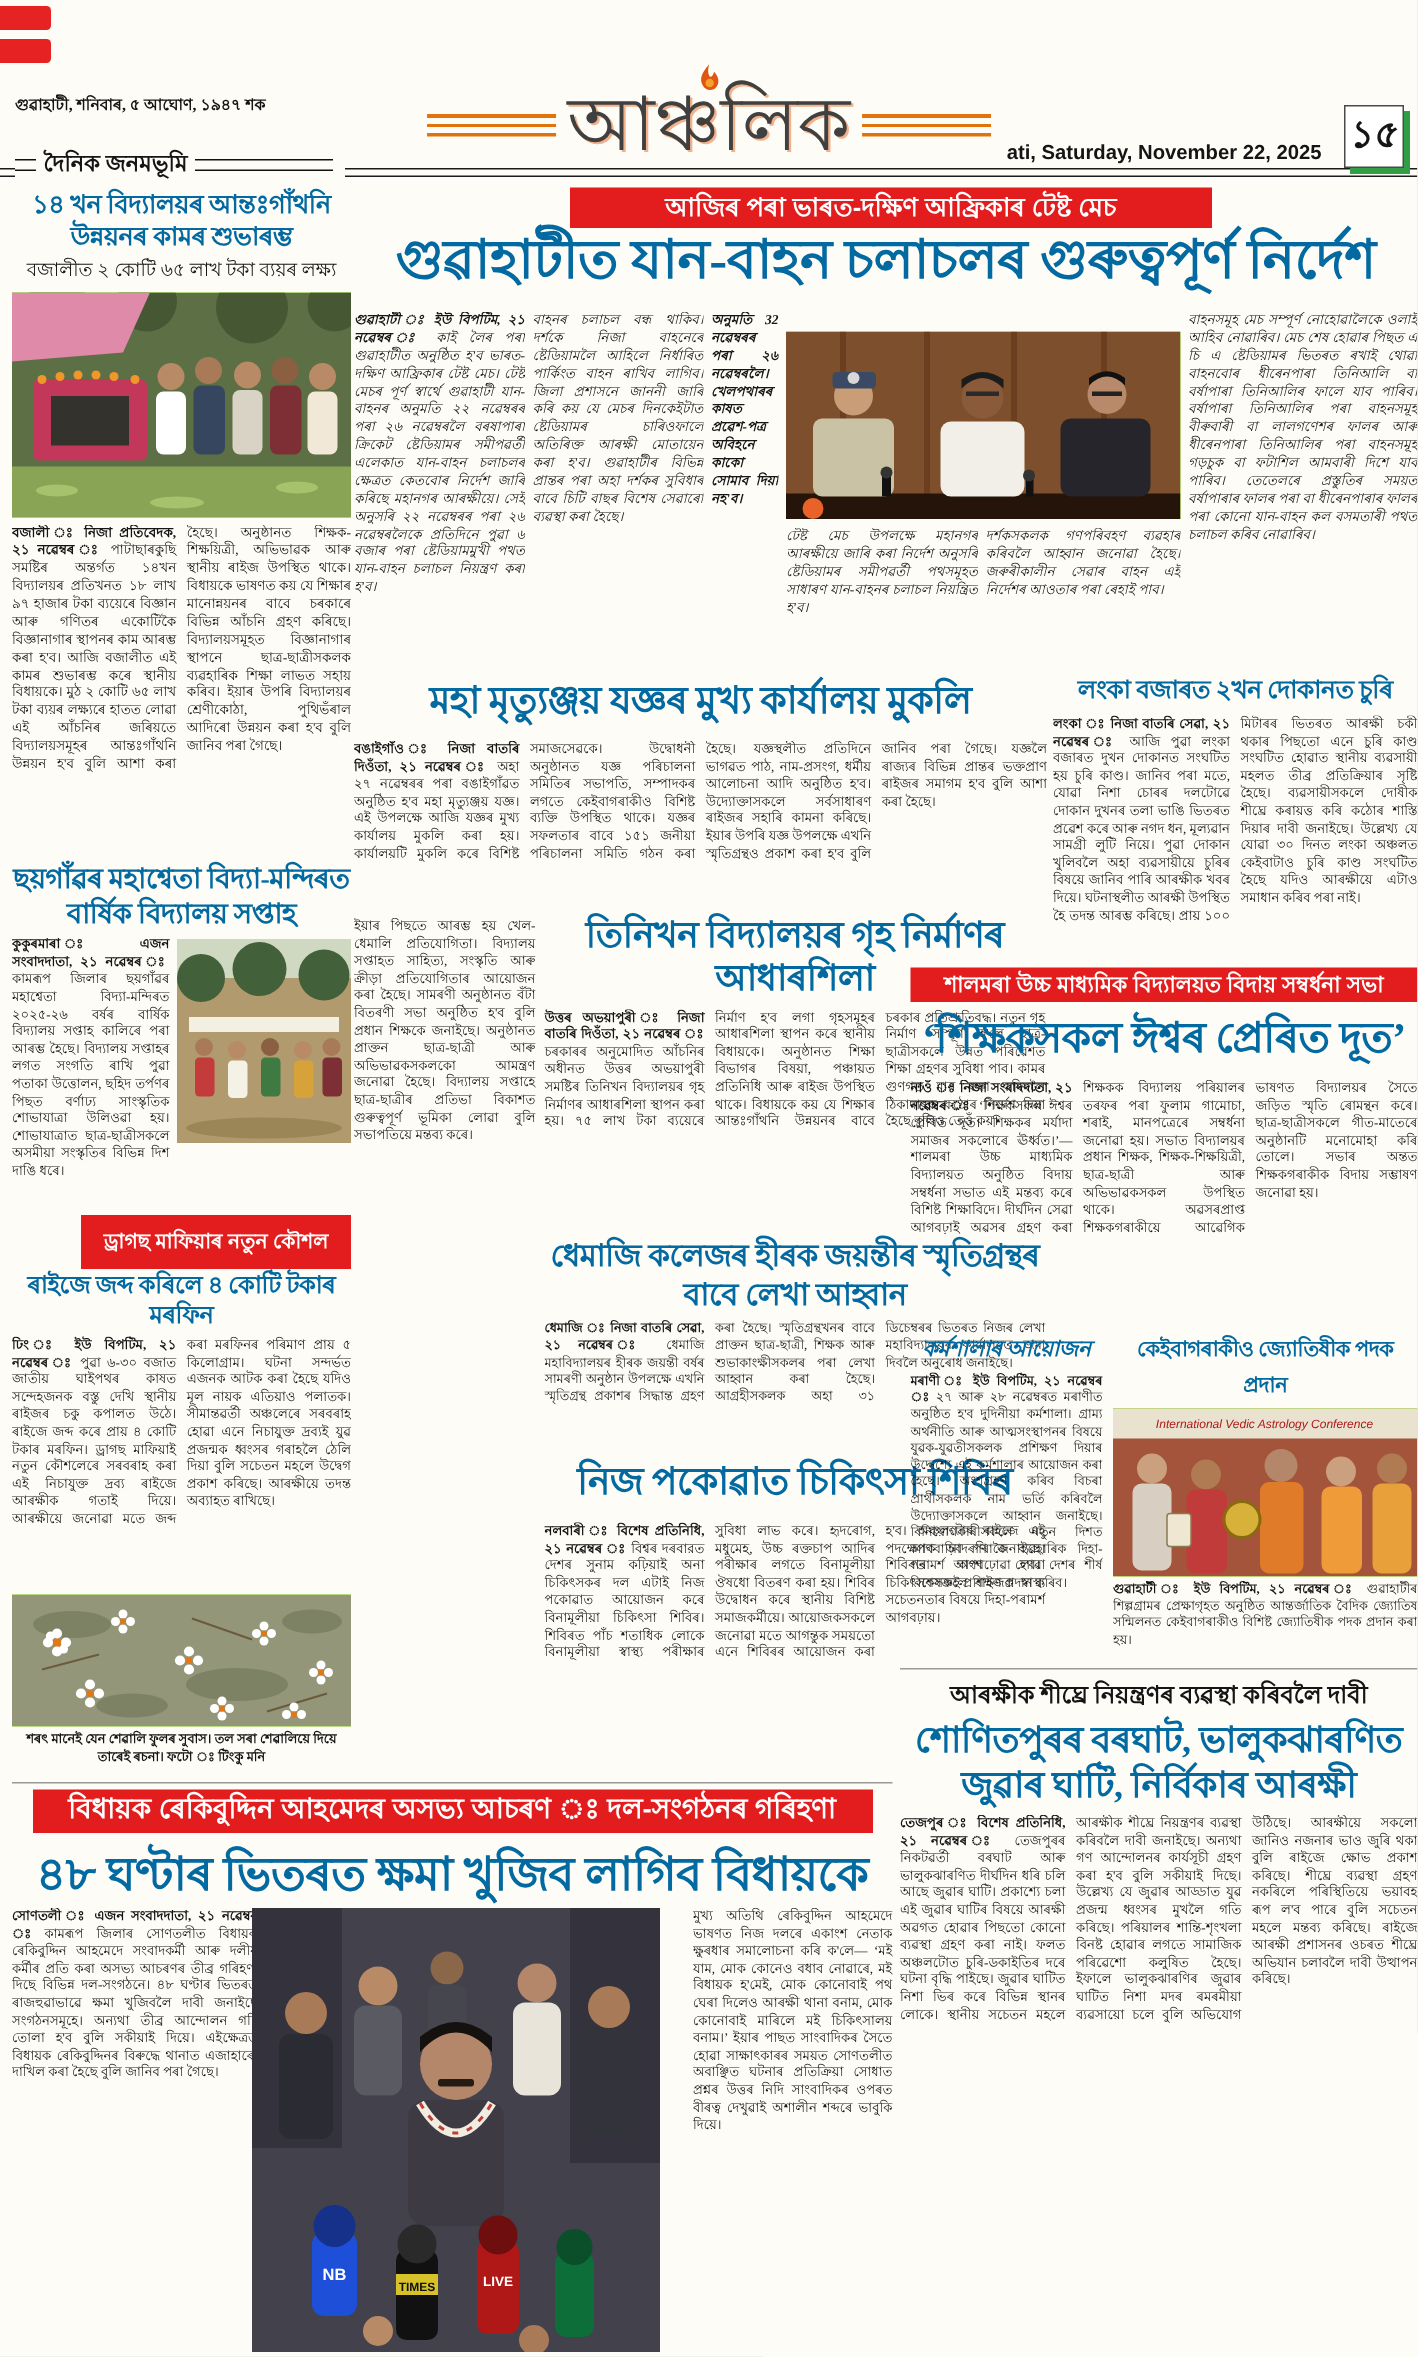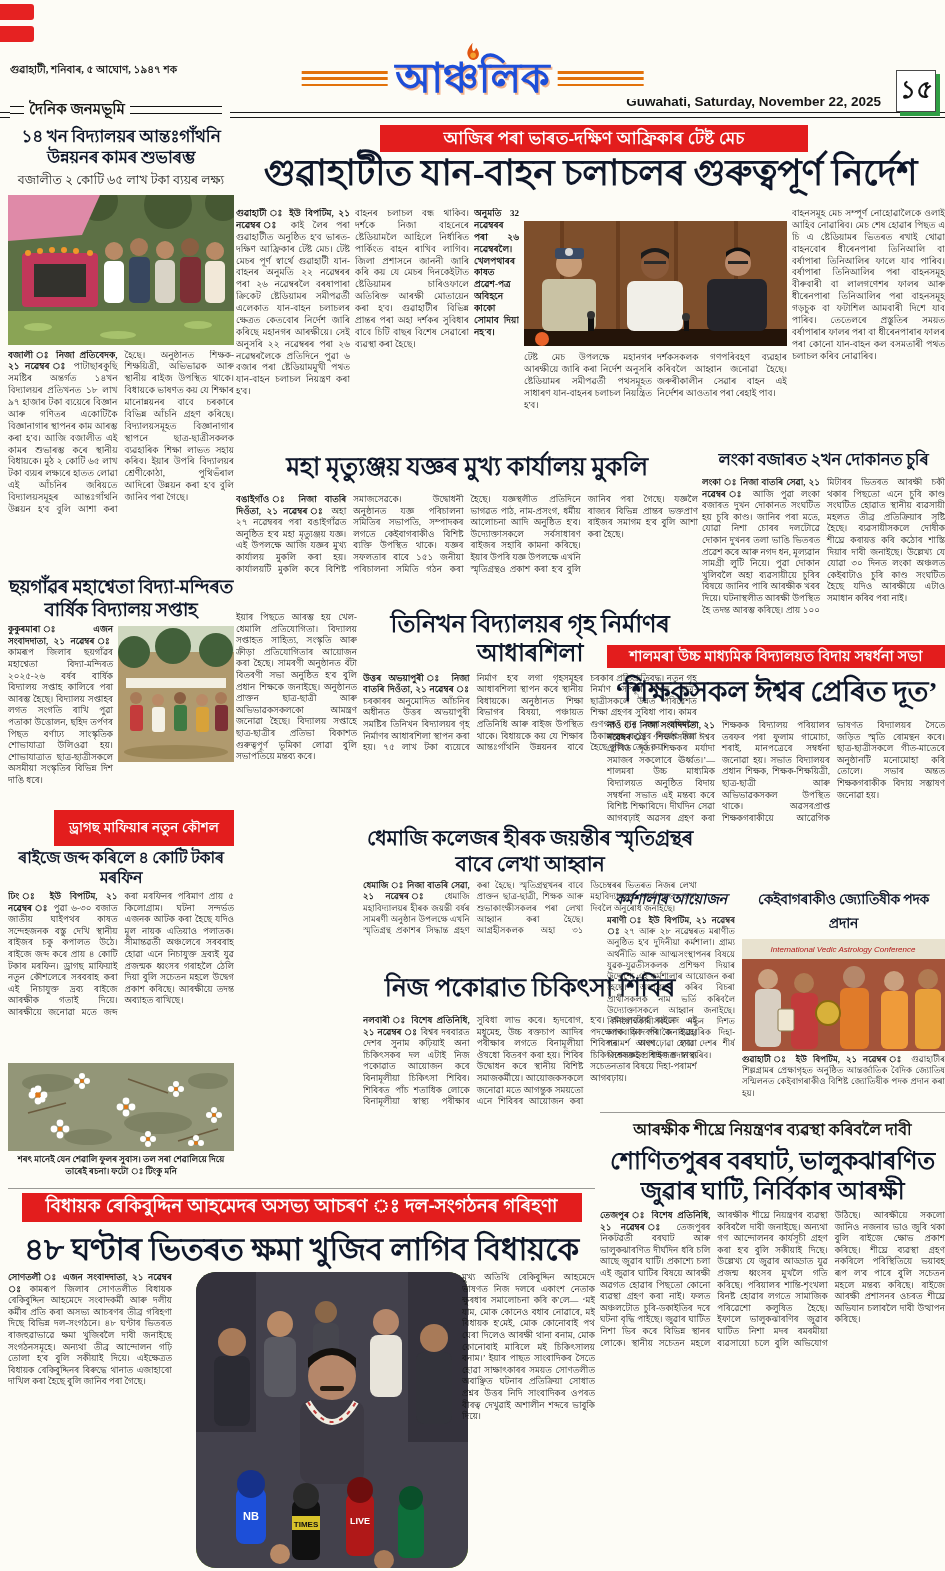--- a/index.html
+++ b/index.html
@@ -3,49 +3,49 @@
 <meta charset="utf-8">
 <style>
   html,body{margin:0;padding:0;background:#e8e6e0;}
   #page{position:relative;width:945px;height:1571px;margin:0 auto;background:#fdfcf6;
         font-family:"Liberation Serif",serif;color:#151515;overflow:hidden;}
   .abs{position:absolute;}
   .jt{text-align:justify;line-height:1.32;overflow:hidden;}
   .byl{font-weight:bold;}
   .kicker{background:#e31d1d;color:#fff;font-weight:bold;text-align:center;
           font-family:"Liberation Sans",sans-serif;display:flex;align-items:center;justify-content:center;}
-  .hl{font-weight:800;text-align:center;color:#0f172a;letter-spacing:-.3px;}
+  .hl{font-weight:800;text-align:center;color:#0369a1;letter-spacing:-.3px;}
   .cols2{column-count:2;column-gap:7px;}
   .cols3{column-count:3;column-gap:7px;}
   .cols4{column-count:4;column-gap:7px;}
   .rule{border-top:1px solid #9a9a96;}
   .dblline{height:4px;border-top:1.7px solid #1a1a1a;border-bottom:1.7px solid #1a1a1a;}
   .photo{display:block;background:#84cc16;overflow:hidden;}
   svg{display:block;}
   
   #tab1,#tab2{left:0;width:34px;height:16px;background:#e62222;border-radius:0 3px 3px 0;}
   #tab1{top:4px;} #tab2{top:26px;}
   #dateAsm{left:10px;top:62px;font-size:10.5px;font-weight:bold;}
   #mastRule{left:0;right:0;top:112px;}
   #paperName{left:10px;top:97px;background:#fdfcf6;display:flex;align-items:center;gap:5px;padding-right:8px;z-index:2;}
   #paperName .nm{font-size:15px;font-weight:800;}
   .eqline{height:6px;border-top:1.6px solid #111;border-bottom:1.6px solid #111;}
   #logoWrap{left:50%;top:58px;transform:translateX(-50%);display:flex;align-items:center;gap:8px;
             background:#fdfcf6;padding:0 10px;z-index:2;}
   .logoLines{width:86px;height:15px;background:repeating-linear-gradient(to bottom,#e2720b 0 2.6px,transparent 2.6px 6.4px);}
-  #logoTxt{font-size:41px;font-weight:700;color:#1d4ed8;line-height:1;text-shadow:1.5px 1.5px 0 #f2b18a;position:relative;}
+  #logoTxt{font-size:50px;font-weight:400;color:#404040;line-height:1;text-shadow:1.5px 1.5px 0 #f2b18a;position:relative;}
   #flame{position:absolute;left:50%;top:-16px;transform:translateX(-50%);}
   #dateEng{right:64px;top:94px;font-size:13.5px;font-weight:bold;font-family:"Liberation Sans",sans-serif;}
   #pageBox{right:9px;top:70px;width:38px;height:40px;background:#fff;border:1px solid #4a4a4a;
            box-shadow:4px 4px 0 #2f9e44;display:flex;align-items:center;justify-content:center;z-index:2;}
   #pageBox span{font-size:25px;font-weight:800;transform:skewX(-8deg);}
   
   #leadKick{left:380px;top:125px;width:428px;height:27px;font-size:17px;}
   #leadHl{left:236px;top:151px;width:709px;font-size:36px;line-height:1.25;white-space:nowrap;}
-  .bcol{font-size:9px;}
+  .bcol{font-size:9px;font-style:italic;}
   #lcA{left:236px;top:208px;width:114px;height:237px;}
   #lcB{left:355px;top:208px;width:114px;height:237px;}
   #lcN{left:474px;top:208px;width:45px;height:237px;}
   #lcE{left:792px;top:208px;width:153px;height:237px;}
   #lcC{left:524px;top:352px;width:128px;height:93px;}
   #lcD{left:657px;top:352px;width:130px;height:93px;}
   #photoPress{left:524px;top:221px;}
   
   #a14{left:8px;top:126px;width:226px;}
   #a14 .hl{font-size:17px;line-height:1.25;}
@@ -100,21 +100,21 @@
   #gamb{left:600px;top:1112px;width:345px;padding-top:4px;}
   #gamb .kick2{font-size:16px;font-weight:800;text-align:center;}
   #gamb .hl{font-size:24px;line-height:1.25;margin-top:2px;}
   #gamb .bd{margin-top:4px;height:338px;font-size:8.8px;}
   
   #mla{left:8px;top:1188px;width:587px;padding-top:4px;}
   #mla .kicker{margin:0 auto;width:560px;height:29px;font-size:18.5px;}
   #mla .hl{font-size:31px;margin-top:3px;}
   #mlaL{left:8px;top:1272px;width:164px;height:296px;font-size:8.8px;}
   #mlaR{left:462px;top:1272px;width:133px;height:296px;font-size:8.8px;}
-  #photoGaggle{left:196px;top:1272px;border-radius:20px;}
+  #photoGaggle{left:168px;top:1272px;}
 </style>
 </head>
 <body>
 
 <div id="page">
 
   <div id="tab1" class="abs"></div>
   <div id="tab2" class="abs"></div>
 
   <div id="dateAsm" class="abs">গুৱাহাটী, শনিবাৰ, ৫ আঘোণ, ১৯৪৭ শক</div>

